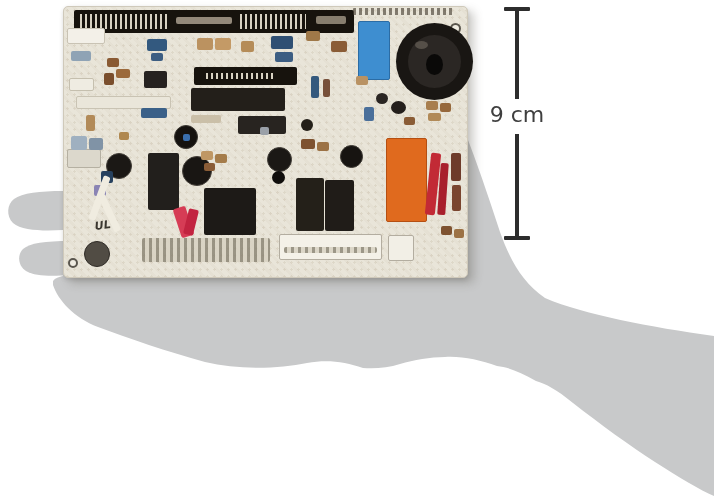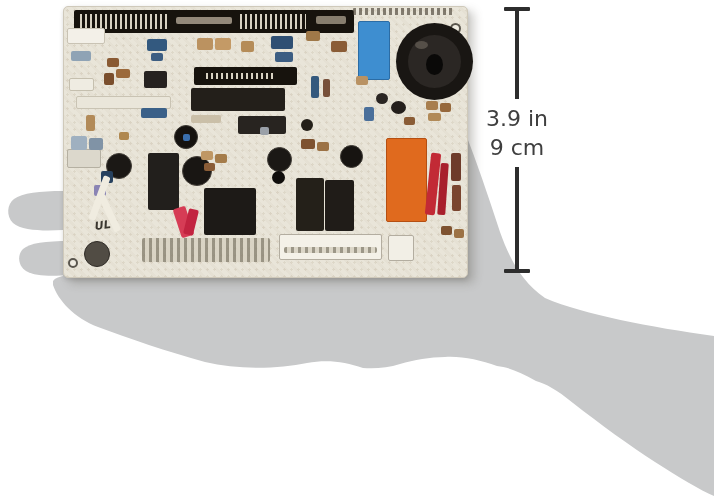--- a/index.html
+++ b/index.html
@@ -178,19 +178,18 @@
         <div class="cmp rect" style="left: 55px; top: 125px; width: 10px; height: 8px; background: rgb(176, 136, 80);"></div>
         <div class="cmp rect" style="left: 340px; top: 110px; width: 11px; height: 8px; background: rgb(138, 92, 54);"></div>
         <div class="cmp rect" style="left: 300px; top: 100px; width: 10px; height: 14px; background: rgb(74, 111, 154);"></div>
         <div class="cmp rect" style="left: 196px; top: 120px; width: 9px; height: 8px; background: rgb(154, 160, 168);"></div>
       </div>
   </div>
 
   <div id="dimension">
     <div class="dim-cap"></div>
     <div class="dim-line upper"></div>
-    <div class="dim-text first">3.9 in</div>
     <div class="dim-text second">9 cm</div>
     <div class="dim-line lower"></div>
     <div class="dim-cap"></div>
   </div>
 
 </div>
 
 </body></html>

